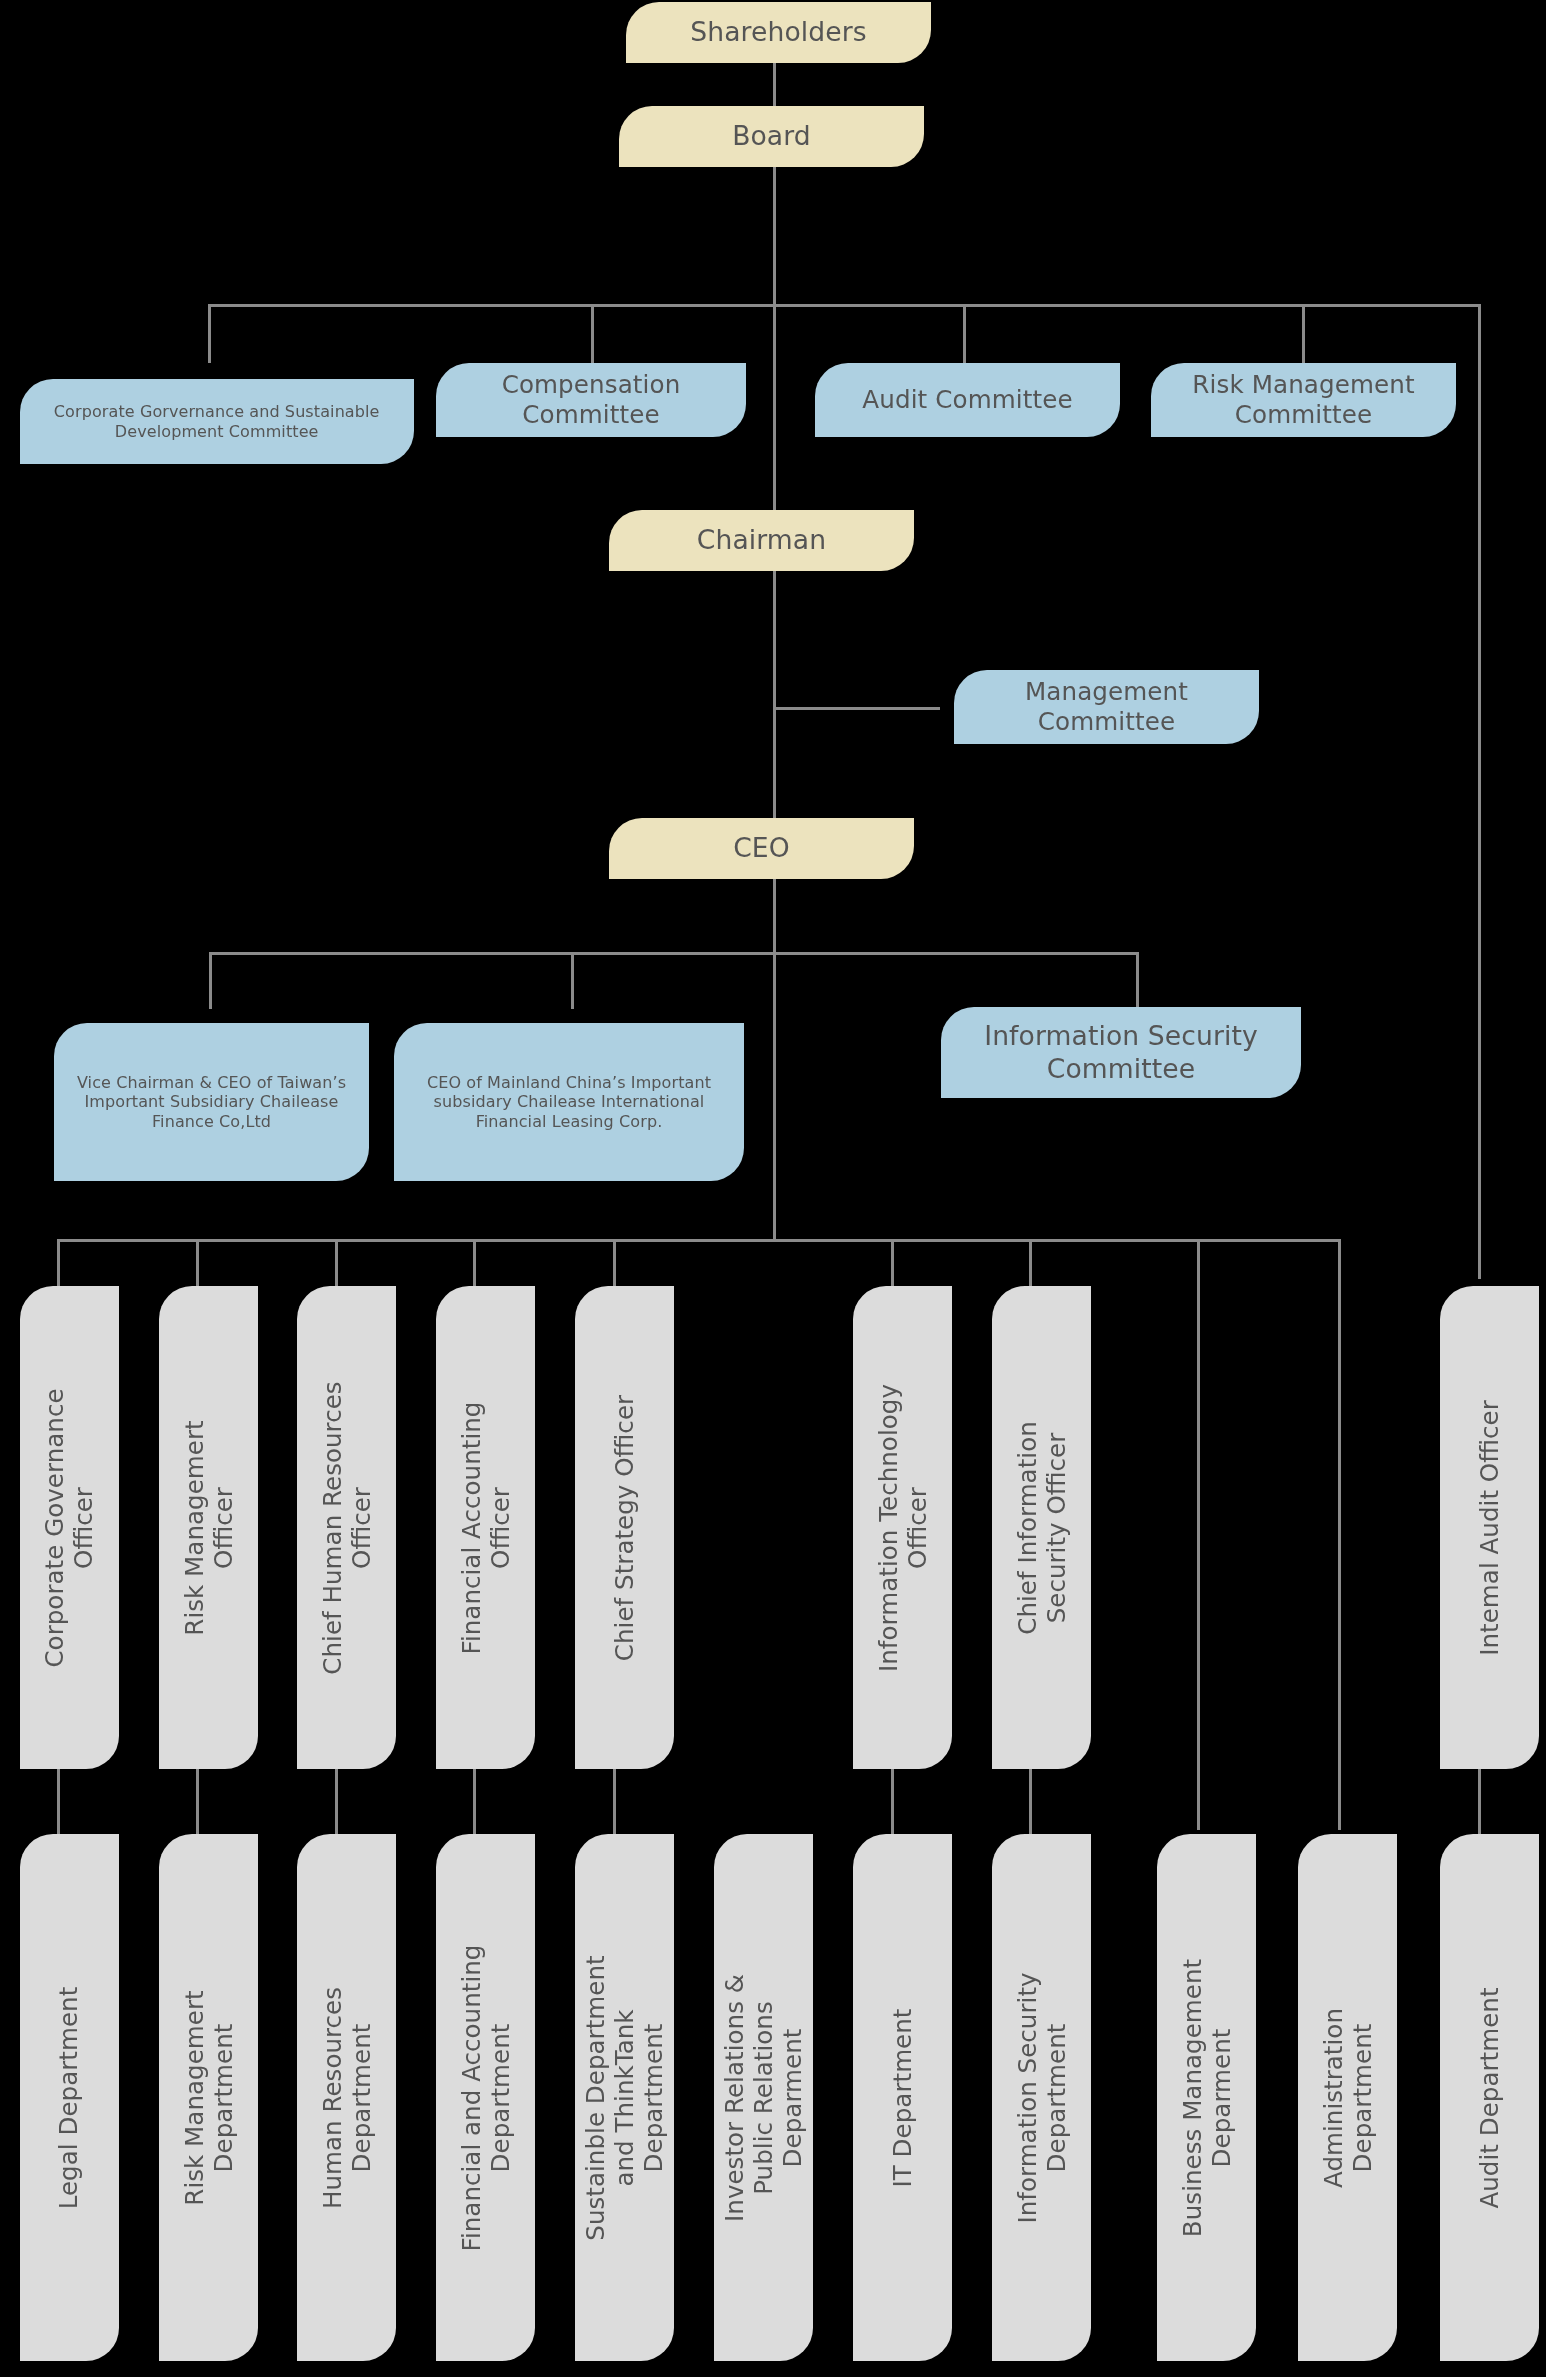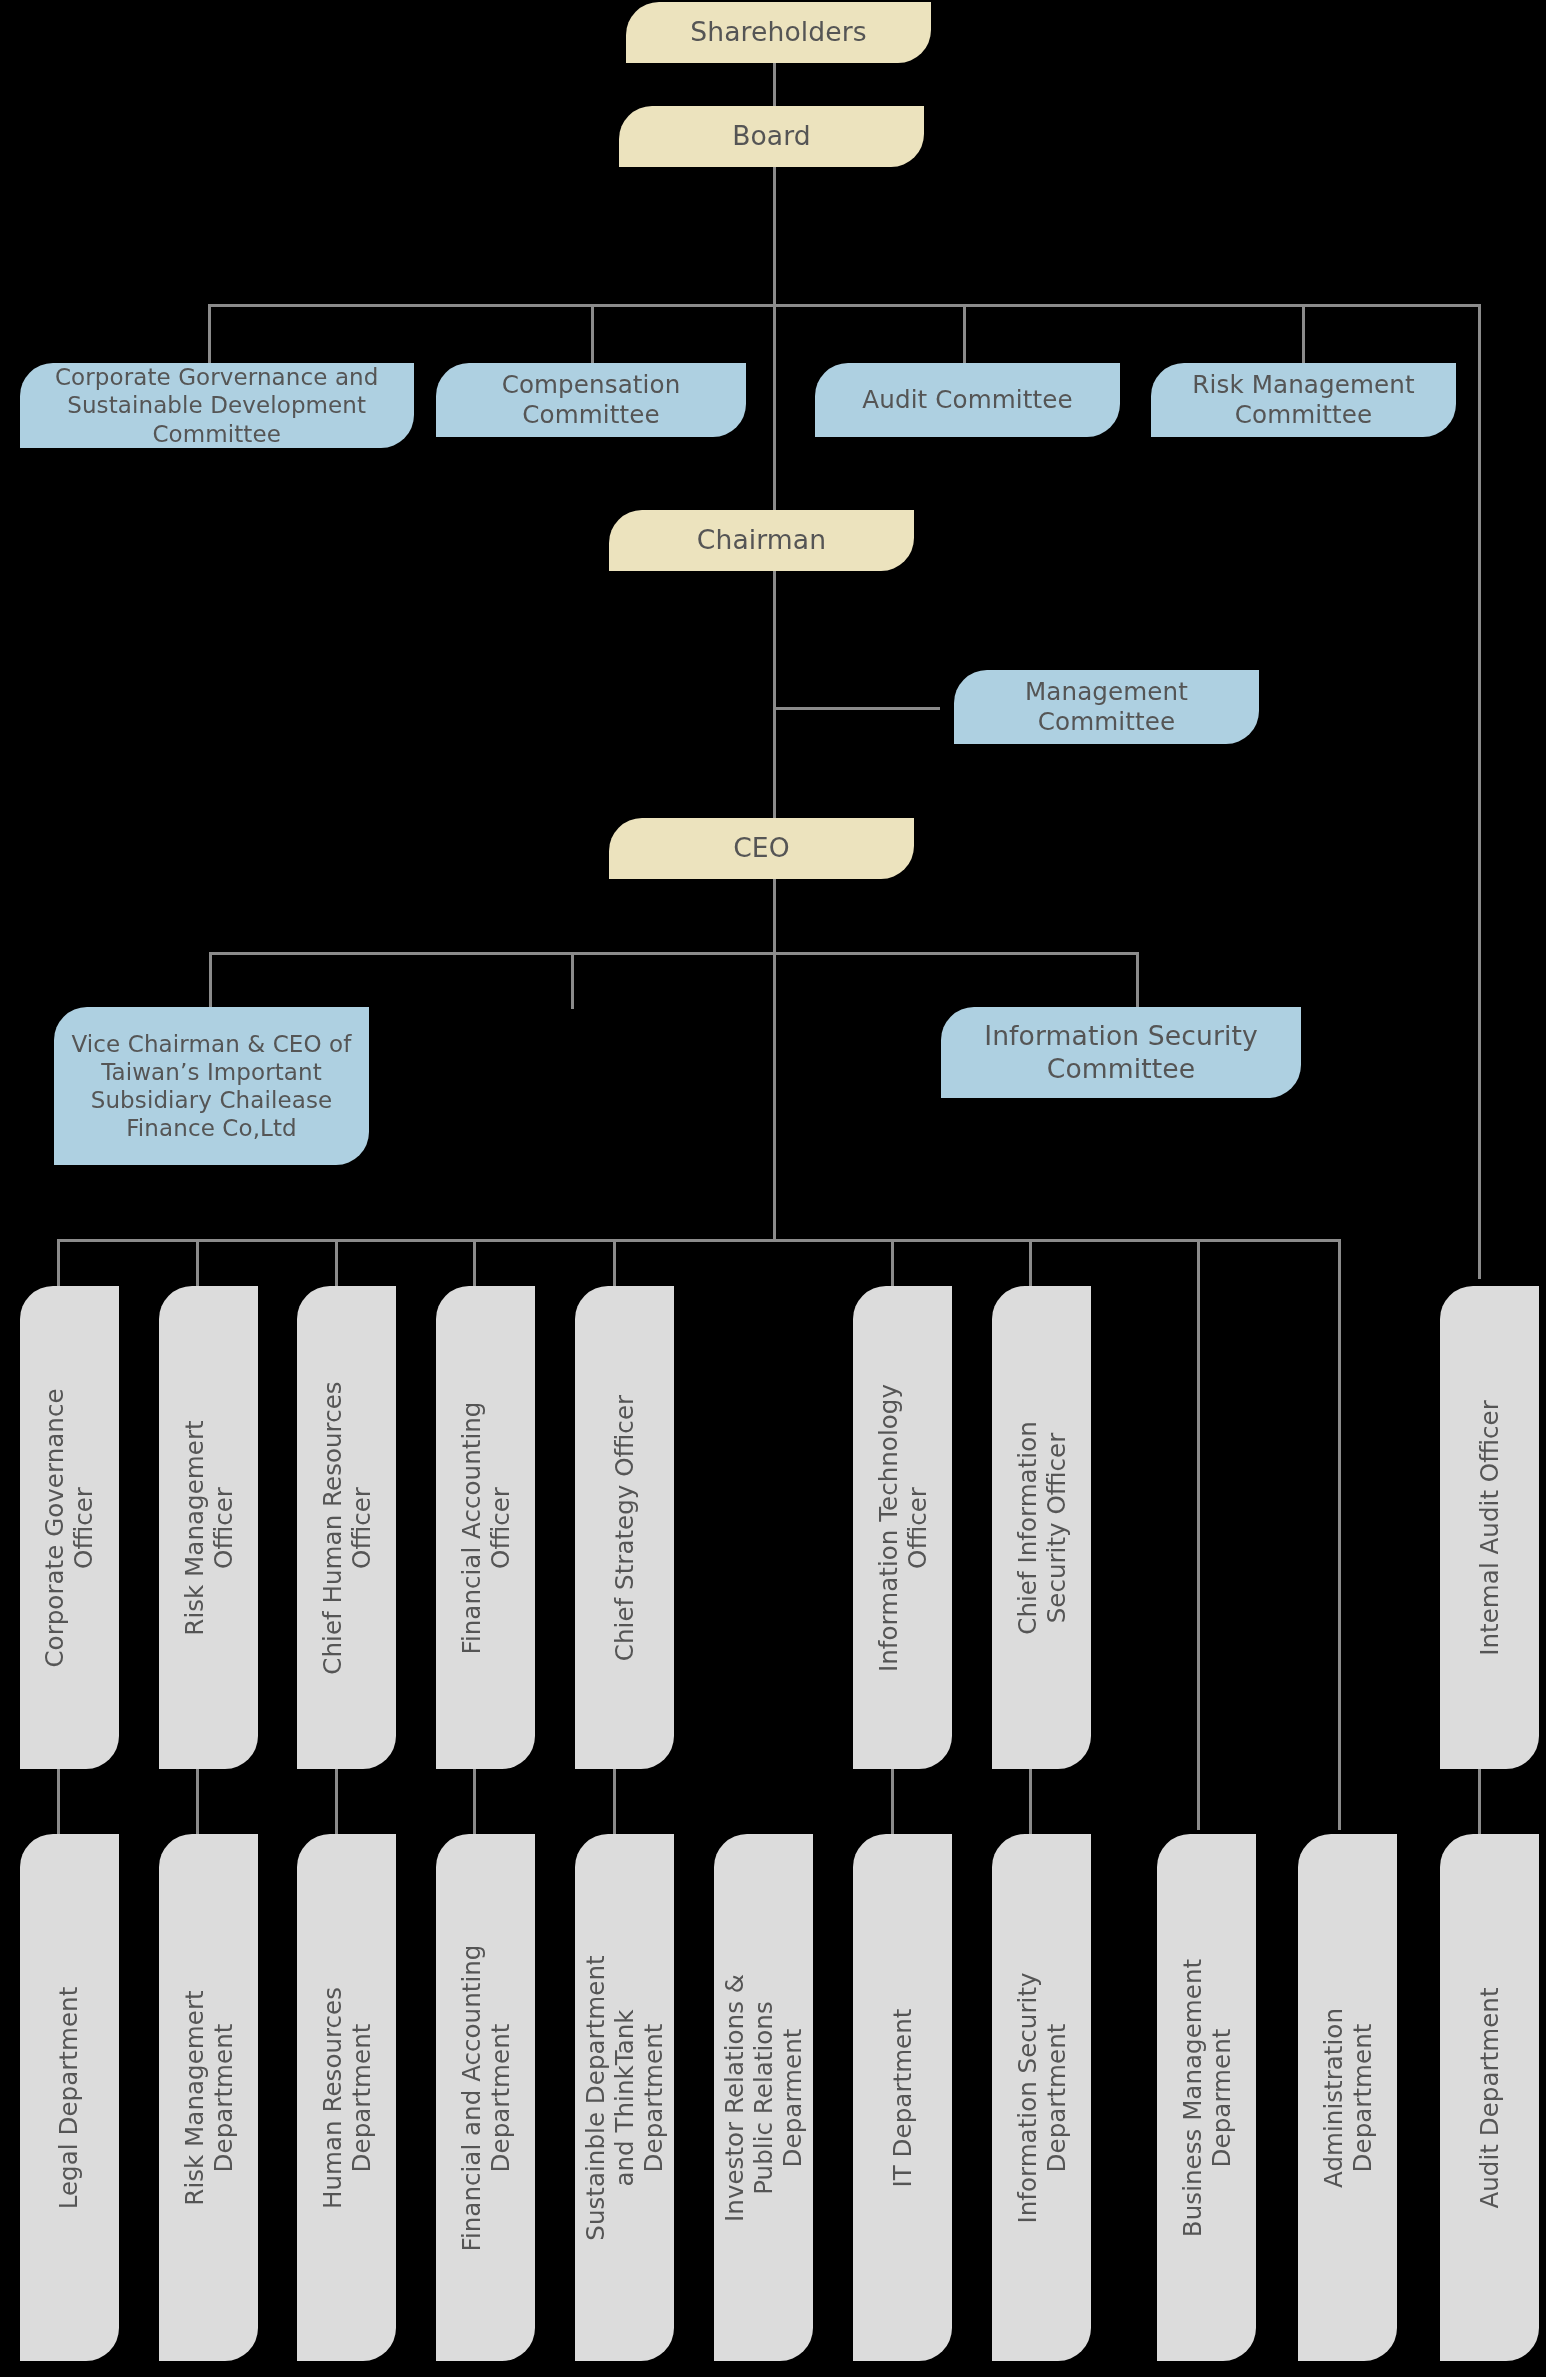--- a/index.html
+++ b/index.html
@@ -31,21 +31,21 @@
     line-height:1.22;
     letter-spacing:0.1px;
     color:#555555;
     z-index:3;
   }
   .cream{background:#ece3be;}
   .blue{background:#aed0e1;}
 
   .node.t1{font-size:26.6px;}
   .node.t2{font-size:24.6px;}
-  .node.t3{font-size:23px;}
+  .node.t3{font-size:16px;margin-top:16px;}
 
   
   .vnode{
     position:absolute;
     box-sizing:border-box;
     background:#dcdcdc;
     border-radius:33px 0 33px 0;
     z-index:3;
     overflow:hidden;
   }
@@ -141,20 +141,23 @@
   </div>
 
   <div class="node cream t1" style="left:609px;top:818px;width:305px;height:61px;">
     <span>CEO</span>
   </div>
 
   <div class="node blue t3" style="left:54px;top:1007px;width:315px;height:158px;padding:0 15.8px;">
     <span>Vice Chairman &amp; CEO of Taiwan’s Important Subsidiary Chailease Finance Co,Ltd</span>
   </div>
 
+  <div class="node blue t3" style="left:394px;top:1007px;width:350px;height:158px;padding:0 15.8px;">
+    <span>CEO of Mainland China’s Important subsidary Chailease International Financial Leasing Corp.</span>
+  </div>
 
   <div class="node blue t1" style="left:941px;top:1007px;width:360px;height:91px;padding:0 20px;">
     <span>Information Security Committee</span>
   </div>
 
   <div class="vnode officer" style="left:19.7px;top:1286px;width:99px;height:483px;">
     <span class="vtext">Corporate Governance Officer</span>
   </div>
 
   <div class="vnode officer" style="left:159px;top:1286px;width:99px;height:483px;">

